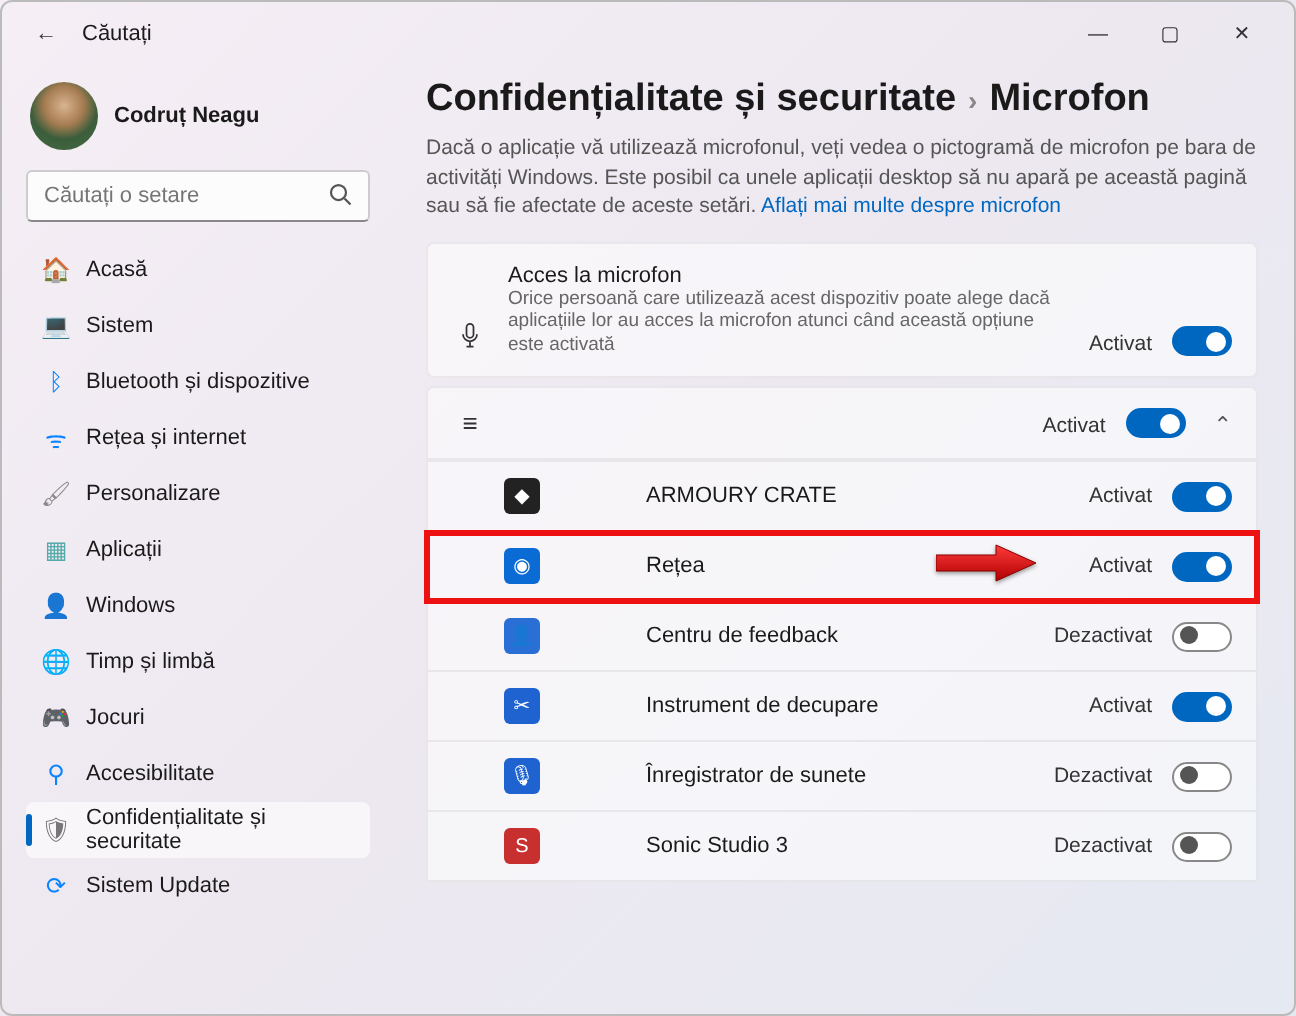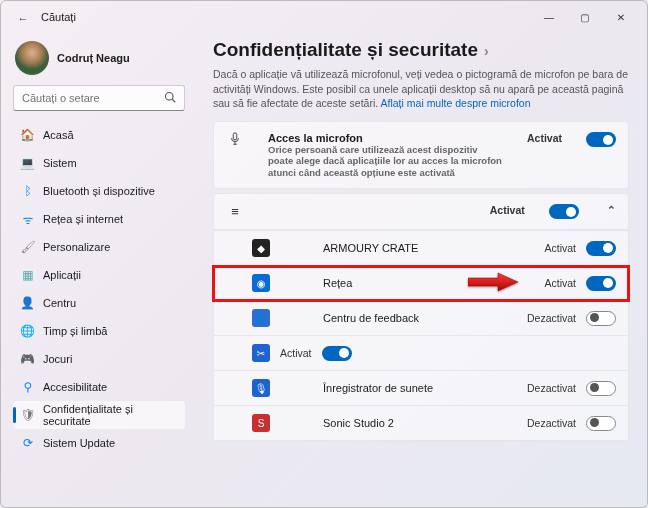--- a/index.html
+++ b/index.html
@@ -61,21 +61,21 @@
   .breadcrumb { font-size: 19px; font-weight: 600; margin-bottom: 6px; display: flex; align-items: baseline; gap: 6px; }
   .breadcrumb .sep { color: #888; font-size: 14px; }
   .desc { font-size: 10.5px; color: #555; line-height: 1.4; margin-bottom: 10px; }
   .desc a { color: #0067c0; text-decoration: none; }
   .card {
     background: rgba(255,255,255,0.55);
     border: 1px solid rgba(0,0,0,0.06);
     border-radius: 4px;
     margin-bottom: 4px;
     padding: 10px 12px;
-    display: flex; align-items: flex-start; gap: 24px; font-weight: bold;
+    display: flex; align-items: flex-end; gap: 10px;
   }
   .card .cicon { width: 18px; text-align: center; color: #333; font-size: 13px; }
   .card .ctext { flex: 1; }
   .card .ctitle { font-size: 11px; }
   .card .csub { font-size: 9.5px; color: #666; line-height: 1.2; }
   .state { font-size: 10.5px; color: #333; }
   .toggle {
     width: 30px; height: 15px; border-radius: 8px;
     position: relative;
   }
@@ -169,21 +169,21 @@
       <div class="nav-item">
           <span class="nav-icon" style="color:#888">🖌</span>
           <span>Personalizare</span>
         </div>
       <div class="nav-item">
           <span class="nav-icon" style="color:#5aa">▦</span>
           <span>Aplicații</span>
         </div>
       <div class="nav-item">
           <span class="nav-icon" style="color:#777">👤</span>
-          <span>Centru</span>
+          <span>Windows</span>
         </div>
       <div class="nav-item">
           <span class="nav-icon" style="color:#777">🌐</span>
           <span>Timp și limbă</span>
         </div>
       <div class="nav-item">
           <span class="nav-icon" style="color:#888">🎮</span>
           <span>Jocuri</span>
         </div>
       <div class="nav-item">
@@ -198,20 +198,21 @@
           <span class="nav-icon" style="color:#0a84ff">⟳</span>
           <span>Sistem Update</span>
         </div>
     </div>
   </div>
 
   <div class="main">
     <div class="breadcrumb">
       <span style="font-weight:600">Confidențialitate și securitate</span>
       <span class="sep">›</span>
+      <span style="font-weight:600">Microfon</span>
     </div>
     <div class="desc">
       <span>Dacă o aplicație vă utilizează microfonul, veți vedea o pictogramă de microfon pe bara de activități Windows. Este posibil ca unele aplicații desktop să nu apară pe această pagină sau să fie afectate de aceste setări. </span><a href="#">Aflați mai multe despre microfon</a>
     </div>
 
     <div class="card">
       <span class="cicon">
         <svg width="14" height="14" viewBox="0 0 16 16" fill="none" stroke="#333" stroke-width="1">
             <rect x="6" y="1" width="4" height="8" rx="2"></rect>
             <path d="M4 7a4 4 0 008 0M8 11v3M6 14h4"></path>
@@ -267,36 +268,37 @@
         <div class="approw">
           <span class="appicon" style="background:#2a6fd6">👤</span>
           <span class="appname">Centru de feedback</span>
           <span class="state">Dezactivat</span>
           <div class="toggle off">
             <div class="knob"></div>
           </div>
         </div>
         <div class="approw">
           <span class="appicon" style="background:#1e63d0">✂</span>
+          <span class="appname">Instrument de decupare</span>
           <span class="state">Activat</span>
           <div class="toggle on">
             <div class="knob"></div>
           </div>
         </div>
         <div class="approw">
           <span class="appicon" style="background:#1e63d0">🎙</span>
           <span class="appname">Înregistrator de sunete</span>
           <span class="state">Dezactivat</span>
           <div class="toggle off">
             <div class="knob"></div>
           </div>
         </div>
         <div class="approw">
           <span class="appicon" style="background:#c83030">S</span>
-          <span class="appname">Sonic Studio 2</span>
+          <span class="appname">Sonic Studio 3</span>
           <span class="state">Dezactivat</span>
           <div class="toggle off">
             <div class="knob"></div>
           </div>
         </div>
       </div>
   </div>
 </div>
 
 </body></html>

